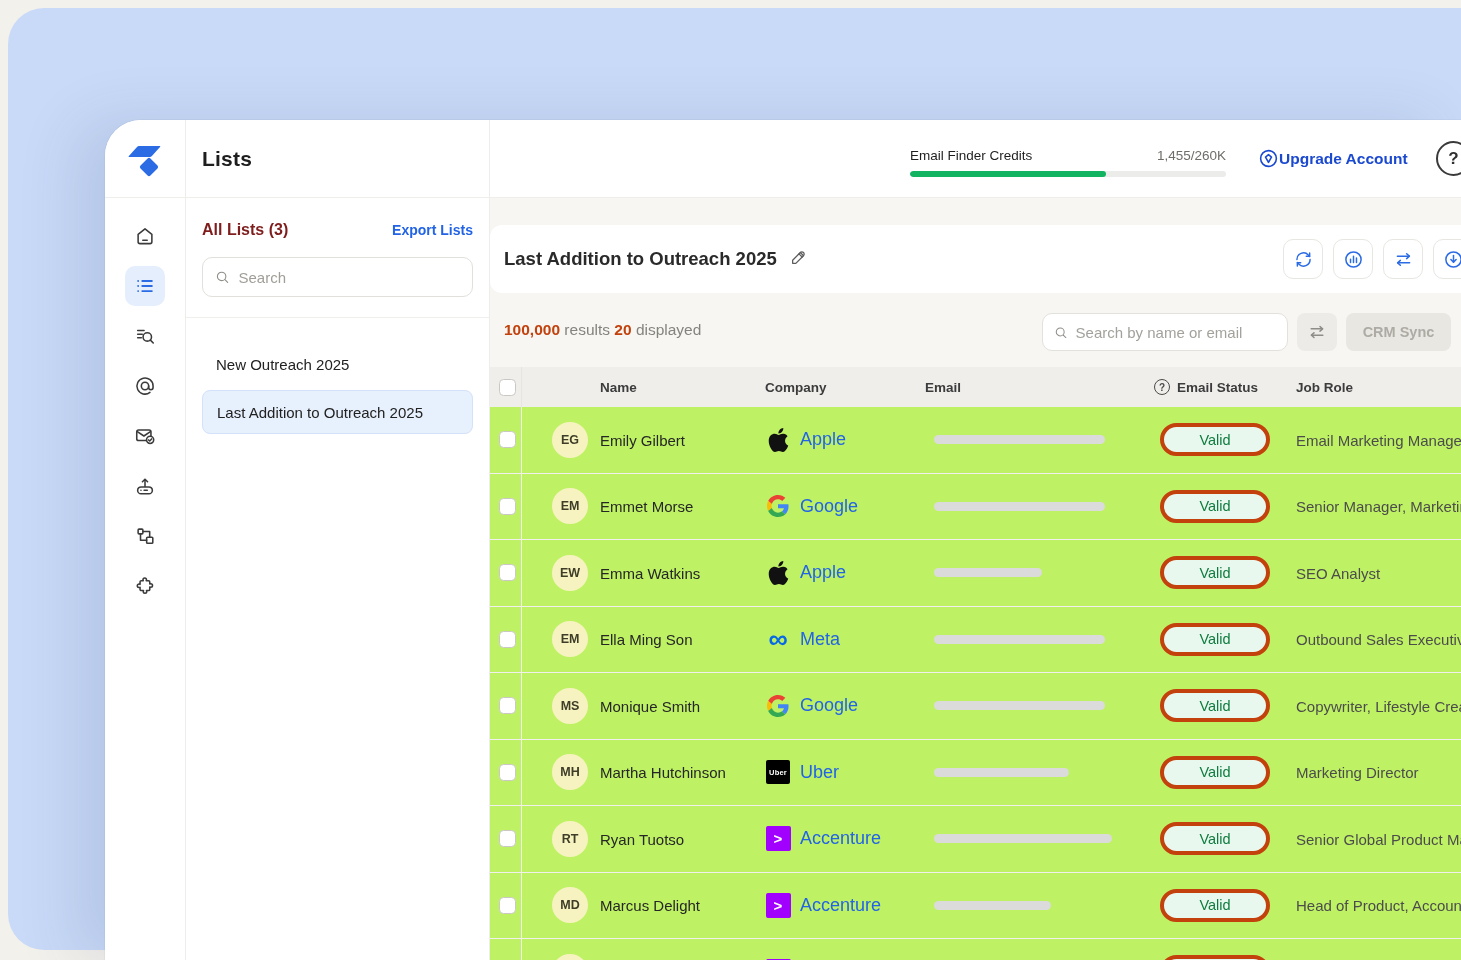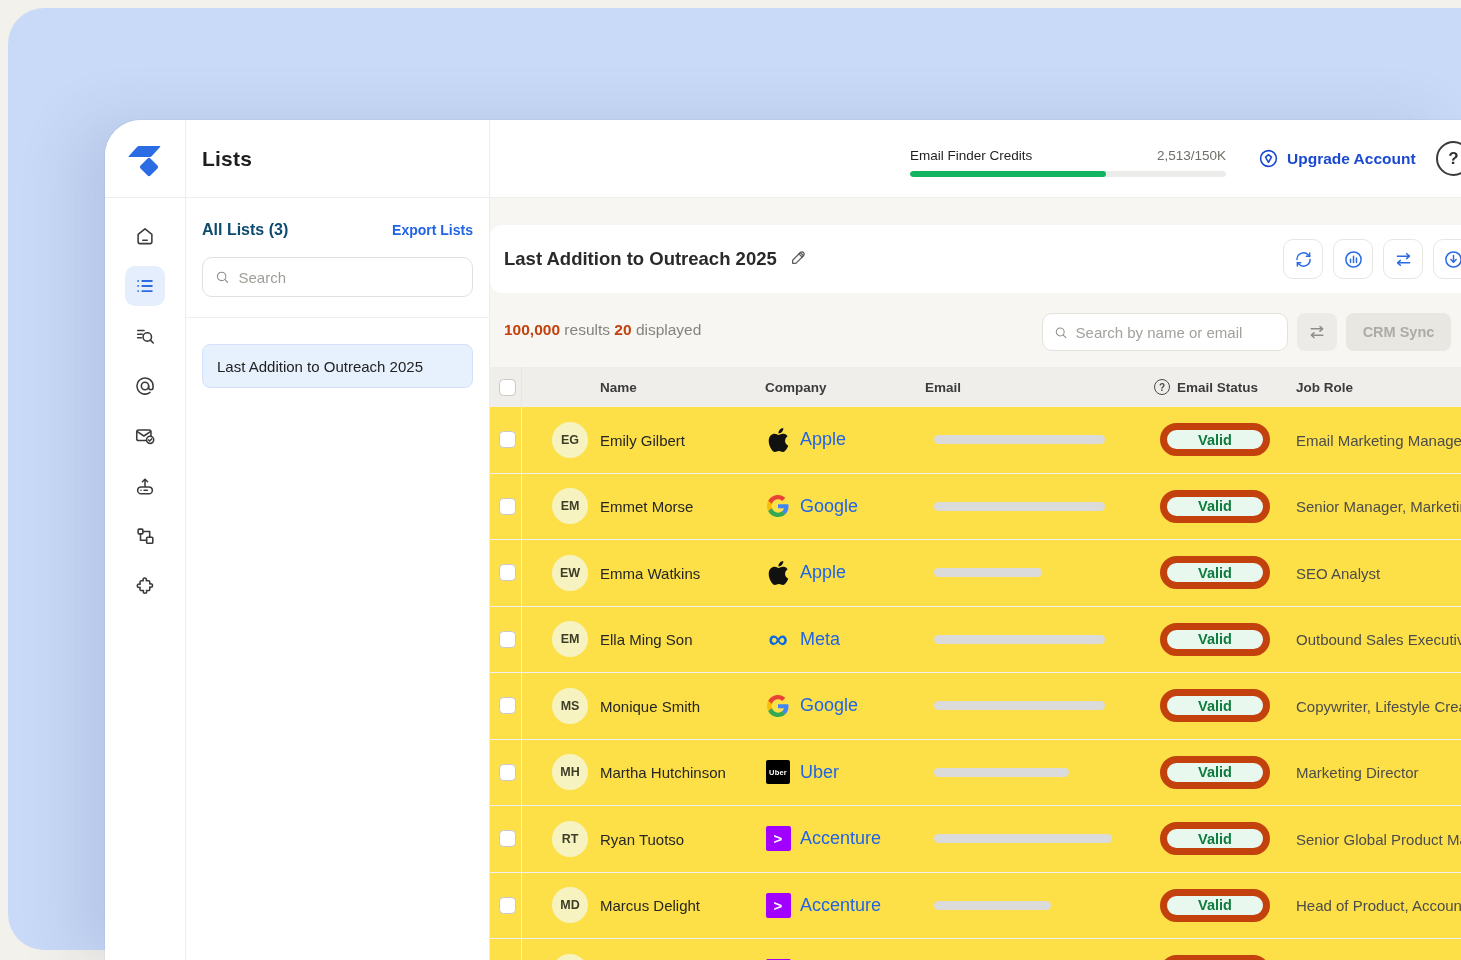--- a/index.html
+++ b/index.html
@@ -27,21 +27,21 @@
   .rail-btn svg { width:22px; height:22px; stroke:#3b3b3b; fill:none; stroke-width:1.7; stroke-linecap:round; stroke-linejoin:round; }
   .rail-btn.active { background:#e4eefc; }
   .rail-btn.active svg { stroke:#2b6be4; }
 
   
   .lists-panel { position:absolute; left:80px; top:0; bottom:0; width:305px; background:#fff;
     border-left:1px solid #eeedea; border-right:1px solid #eeedea; z-index:3; }
   .lists-head { height:77px; display:flex; align-items:center; padding:16px 16px; }
   .lists-title { font-size:21px; font-weight:800; color:#1e1e1e; letter-spacing:.2px; }
   .alllists-row { display:flex; align-items:center; justify-content:space-between; padding:24px 16px 18px; }
-  .alllists-label { font-size:16px; font-weight:800; color:#0c4a6e; }
+  .alllists-label { font-size:16px; font-weight:800; color:#7f1d1d; }
   .export-link { font-size:14px; font-weight:800; color:#2264e5; cursor:pointer; }
   .panel-search { margin:0 16px; height:40px; border:1px solid #e2e0db; border-radius:10px; background:#fff;
     display:flex; align-items:center; padding:0 12px; gap:9px; }
   .panel-search svg { width:16px; height:16px; stroke:#8f8d88; fill:none; stroke-width:1.8; stroke-linecap:round; }
   .panel-search input { border:none; outline:none; font-size:15px; color:#333; width:100%; background:transparent; font-family:inherit; }
   .panel-search input::placeholder { color:#a09e98; }
   .panel-div { height:1px; background:#f0efec; margin:20px 0 20px; }
   .newlist-btn { margin:0 16px; height:40px; border-radius:8px; background:#2e6fe6; border:none; width:273px;
     color:#fff; font-size:15px; font-weight:800; cursor:pointer; display:block; font-family:inherit; }
   .list-items { margin-top:26px; padding:0 16px; }
@@ -51,21 +51,21 @@
   .list-item.active { background:#e7f0fd; border:1px solid #d3e2f9; height:44px; }
 
   
   .topbar { position:absolute; left:385px; right:0; top:0; height:77px; background:#fff; overflow:hidden; z-index:2; }
   .credits { position:absolute; left:420px; top:28px; width:316px; }
   .credits-row { display:flex; justify-content:space-between; align-items:baseline;text-align:center; }
   .credits-label { font-size:13.5px; color:#1f1f1f; }
   .credits-value { font-size:13.5px; color:#6f6d68; }
   .credits-track { margin-top:8px; height:5.5px; border-radius:3px; background:#ececea; overflow:hidden; }
   .credits-fill { height:100%; border-radius:3px; background:#13b461; }
-  .upgrade { position:absolute; left:768px; top:0; height:77px; display:flex; align-items:center; gap:8px; cursor:pointer; }
+  .upgrade { position:absolute; left:768px; top:0; height:77px; display:flex; align-items:center; cursor:pointer; }
   .upgrade svg { width:21px; height:21px; stroke:#1b49cf; fill:none; stroke-width:1.8; stroke-linejoin:round;}
   .upgrade-label { font-size:15.5px; font-weight:800; color:#1b49cf; }
   .help-circle { position:absolute; left:946px; top:21px; width:35px; height:35px; border:2.2px solid #3a3a3a;
     border-radius:50%; display:flex; align-items:center; justify-content:center;
     font-size:17px; font-weight:700; color:#2f2f2f; cursor:pointer; background:#fff; }
 
   
   .content { position:absolute; left:385px; right:0; top:77px; bottom:0; background:#f7f6f3; overflow:hidden; }
 
   .title-card { position:absolute; left:0; right:0; top:28px; height:68px; background:#fff; border-radius:12px 0 0 12px; }
@@ -94,38 +94,38 @@
   .table { position:absolute; left:0; right:0; top:170px; bottom:0; background:#fff; }
   .thead { position:relative; height:40px; background:#efeeeb; }
   .thead .cb-col { border-right:1px solid #e6e5e1; }
   .th { position:absolute; top:0; height:40px; display:flex; align-items:center; font-size:13.5px; font-weight:700; color:#3c3c3c; }
   .cb-col { position:absolute; left:0; top:0; bottom:0; width:32px; }
   .checkbox { position:absolute; left:9px; top:50%; margin-top:-8.5px; width:17px; height:17px; border:1.5px solid #c9c8c3;
     border-radius:4.5px; background:#fff; cursor:pointer; }
   .qmark { width:16px; height:16px; border:1.5px solid #4a4a4a; border-radius:50%; display:inline-flex; align-items:center;
     justify-content:center; font-size:10px; font-weight:700; color:#4a4a4a; margin-right:7px; }
 
-  .trow { position:relative; height:66.5px; background:#fde047; border-bottom:1px solid #f1f0ee; overflow:hidden; }
+  .trow { position:relative; height:66.5px; background:#bef264; border-bottom:1px solid #f1f0ee; overflow:hidden; }
   .trow .cb-col { border-right:1px solid #f0efed; }
   .avatar { position:absolute; left:62px; top:50%; margin-top:-18px; width:36px; height:36px; border-radius:50%;
     background:#f7f3c0; display:flex; align-items:center; justify-content:center;
     font-size:12.5px; font-weight:800; color:#3d3d28; }
   .rname { position:absolute; left:110px; top:50%; transform:translateY(-50%); font-size:15px; color:#262626; }
   .company { position:absolute; left:275px; top:50%; transform:translateY(-50%); display:flex; align-items:center; gap:9px; cursor:pointer; }
   .cname { font-size:18px; color:#2264e5; }
   .clogo { display:flex; align-items:center; justify-content:center; width:26px; height:26px; }
   .uber-box { width:24px; height:24px; background:#000; color:#fff; border-radius:2px; font-size:7.5px; font-weight:700;
     display:flex; align-items:center; justify-content:center; letter-spacing:.2px;}
   .acc-box { width:25px; height:25px; background:#a100ff; color:#fff; border-radius:2px; font-size:15px; font-weight:900;
     display:flex; align-items:center; justify-content:center; }
   .meta-glyph { color:#0769e6; font-size:27px; font-weight:700; line-height:20px; }
   .email-bar { position:absolute; left:444px; top:50%; margin-top:-4.5px; height:9px; border-radius:5px; background:#dbdbdb; }
   .badge { position:absolute; left:670px; top:50%; margin-top:-16.5px; width:110px; height:33px; border-radius:17px;
-    background:#e9f8ee; border:7px solid #c2410c; display:flex; align-items:center; justify-content:center;
-    font-size:14.5px; font-weight:700; color:#0f7c3f; }
+    background:#e9f8ee; border:4px solid #c2410c; display:flex; align-items:center; justify-content:center;
+    font-size:14.5px; font-weight:400; color:#0f7c3f; }
   .role { position:absolute; left:806px; top:50%; transform:translateY(-50%); font-size:15px; color:#4c4c4c; white-space:nowrap; }
 </style>
 </head>
 <body>
 
 <div class="backdrop"></div>
 
 <div class="app">
   <div class="header-line"></div>
 
@@ -201,29 +201,30 @@
     </div>
     <div class="panel-search">
       <svg viewBox="0 0 24 24">
           <circle cx="11" cy="11" r="7"></circle>
           <path d="M16.5 16.5 21 21"></path>
         </svg>
       <input type="text" placeholder="Search" style="">
     </div>
     <div class="panel-div"></div>
     <div class="list-items" id="list-items">
+        <div class="list-item">New Outreach 2025</div>
         <div class="list-item active">Last Addition to Outreach 2025</div>
       </div>
   </section>
 
   <div class="topbar">
     <div class="credits">
       <div class="credits-row">
         <span class="credits-label">Email Finder Credits</span>
-        <span class="credits-value">2,513/150K</span>
+        <span class="credits-value">1,455/260K</span>
       </div>
       <div class="credits-track">
         <div class="credits-fill" style="width: 62%;"></div>
       </div>
     </div>
     <div class="upgrade">
       <svg viewBox="0 0 24 24">
           <circle cx="12" cy="12" r="9"></circle>
           <path d="M8.6 10.3 12 7.6l3.4 2.7L12 16.4z"></path>
         </svg>

